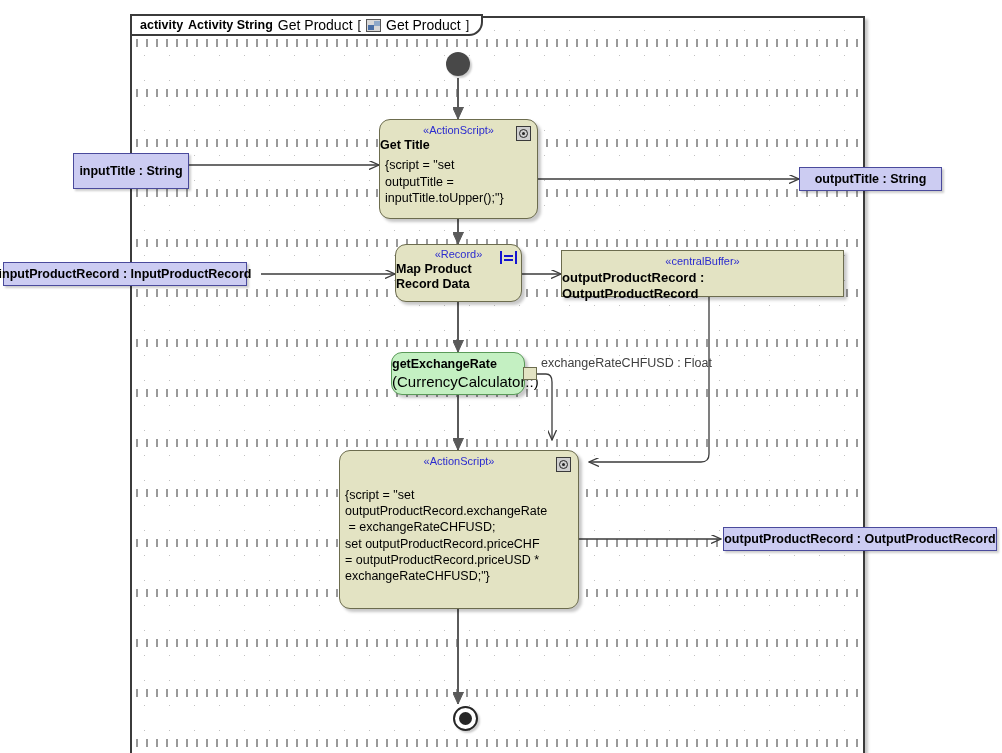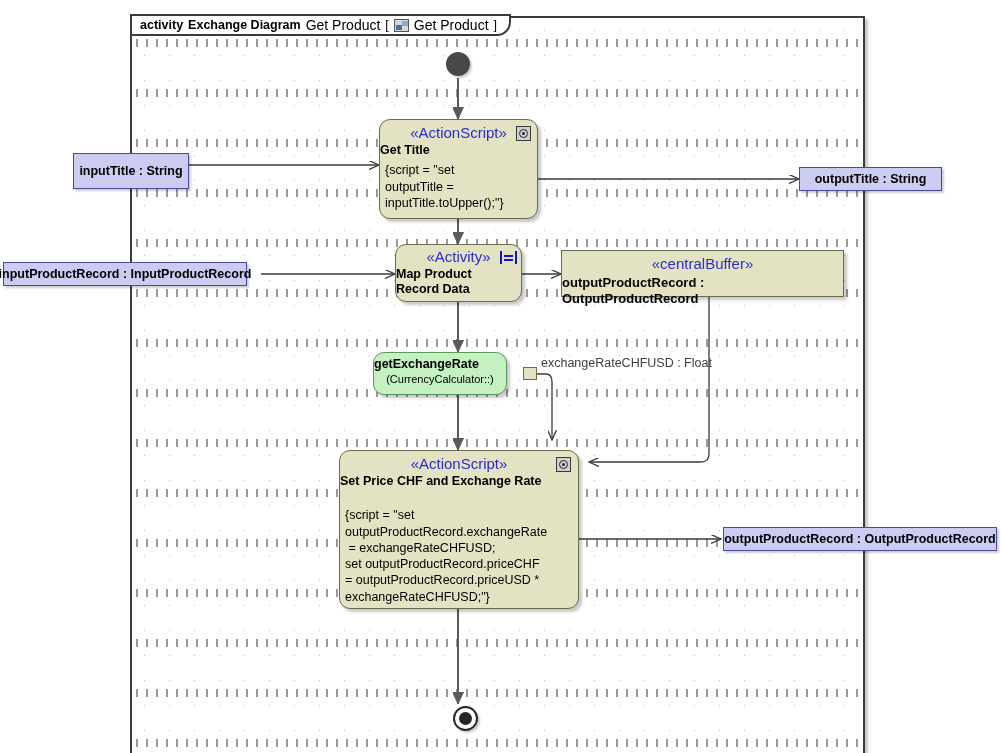--- a/index.html
+++ b/index.html
@@ -61,29 +61,29 @@
   
   .node{
     position:absolute;box-sizing:border-box;
     background:#e3e3c3;border:1.4px solid #6c6c4e;
     box-shadow:3px 3px 3px rgba(0,0,0,0.22);
     z-index:3;
   }
   .node.rounded{border-radius:11px;}
   .node.green{background:#c4f0c2;border-color:#5a9a59;}
   .stereo{
-    color:#2b2bcf;font-size:15px;text-align:center;
+    color:#2b2bcf;font-size:11px;text-align:center;
     padding-top:4px;line-height:1.25;
   }
   .nodename{
     color:#000;font-weight:bold;font-size:12.5px;text-align:left;
     line-height:1.25;
   }
   .nodesub{
-    color:#000;font-size:11px;text-align:center;line-height:1.25;
+    color:#000;font-size:15px;text-align:center;line-height:1.25;
   }
   .script{
     color:#000;font-size:12.5px;line-height:1.30;padding:0 5px;
     white-space:pre;
   }
   .node-icon{
     position:absolute;width:15px;height:15px;
     background:#cfcfcf;border:1.2px solid #3a3a3a;box-sizing:border-box;
     display:flex;align-items:center;justify-content:center;
   }
@@ -150,21 +150,21 @@
 </style>
 </head>
 <body>
 
 <div id="canvas">
 
   <div class="frame"></div>
 
   <div class="frame-tab">
     <span class="tab-kw">activity</span>
-    <span class="tab-kw">Exchange Diagram</span>
+    <span class="tab-kw">Activity String</span>
     <span class="tab-name">Get Product</span>
     <span class="tab-bracket">[</span>
     <span class="tab-icon"></span>
     <span class="tab-name">Get Product</span>
     <span class="tab-bracket">]</span>
   </div>
 
   <svg class="edges">
     <defs>
       <marker id="arr" markerWidth="11" markerHeight="9" refX="10" refY="4.5" orient="auto" markerUnits="userSpaceOnUse">
@@ -212,43 +212,42 @@
 outputTitle =
 inputTitle.toUpper();"}</div>
   </div>
 
   <div class="node rounded" style="left:395px;top:232px;width:127px;height:58px;">
     <div class="map-icon" style="right:4px;top:5px;">
       <span class="bar"></span>
         <span class="eq"></span>
         <span class="bar"></span>
     </div>
-    <div class="stereo" style="padding-top:3px;">«Activity»</div>
+    <div class="stereo" style="padding-top:3px;">«Record»</div>
     <div class="nodename">Map Product</div>
     <div class="nodename">Record Data</div>
   </div>
 
   <div class="node" style="left:561px;top:238px;width:283px;height:47px;">
     <div class="stereo">«centralBuffer»</div>
     <div class="nodename" style="font-size:13px;margin-top:1px;">outputProductRecord : OutputProductRecord</div>
   </div>
 
-  <div class="node rounded green" style="left:373px;top:340px;width:134px;height:43px;">
+  <div class="node rounded green" style="left:391px;top:340px;width:134px;height:43px;">
     <div class="nodename" style="padding-top:4px;">getExchangeRate</div>
     <div class="nodesub">(CurrencyCalculator::)</div>
   </div>
   <div class="pin" style="left:523px;top:355px;"></div>
   <div class="edge-label" style="left:541px;top:344px;">exchangeRateCHFUSD : Float</div>
 
   <div class="node rounded" style="left:339px;top:438px;width:240px;height:159px;">
     <div class="node-icon" style="right:7px;top:6px;">
         <span class="ring"></span>
       </div>
     <div class="stereo">«ActionScript»</div>
-    <div class="nodename">Set Price CHF and Exchange Rate</div>
     <div class="script" style="margin-top:18px;">{script = "set
 outputProductRecord.exchangeRate
  = exchangeRateCHFUSD;
 set outputProductRecord.priceCHF
 = outputProductRecord.priceUSD *
 exchangeRateCHFUSD;"}</div>
   </div>
 
   <div class="final-node" style="left:453px;top:694px;"></div>
 

